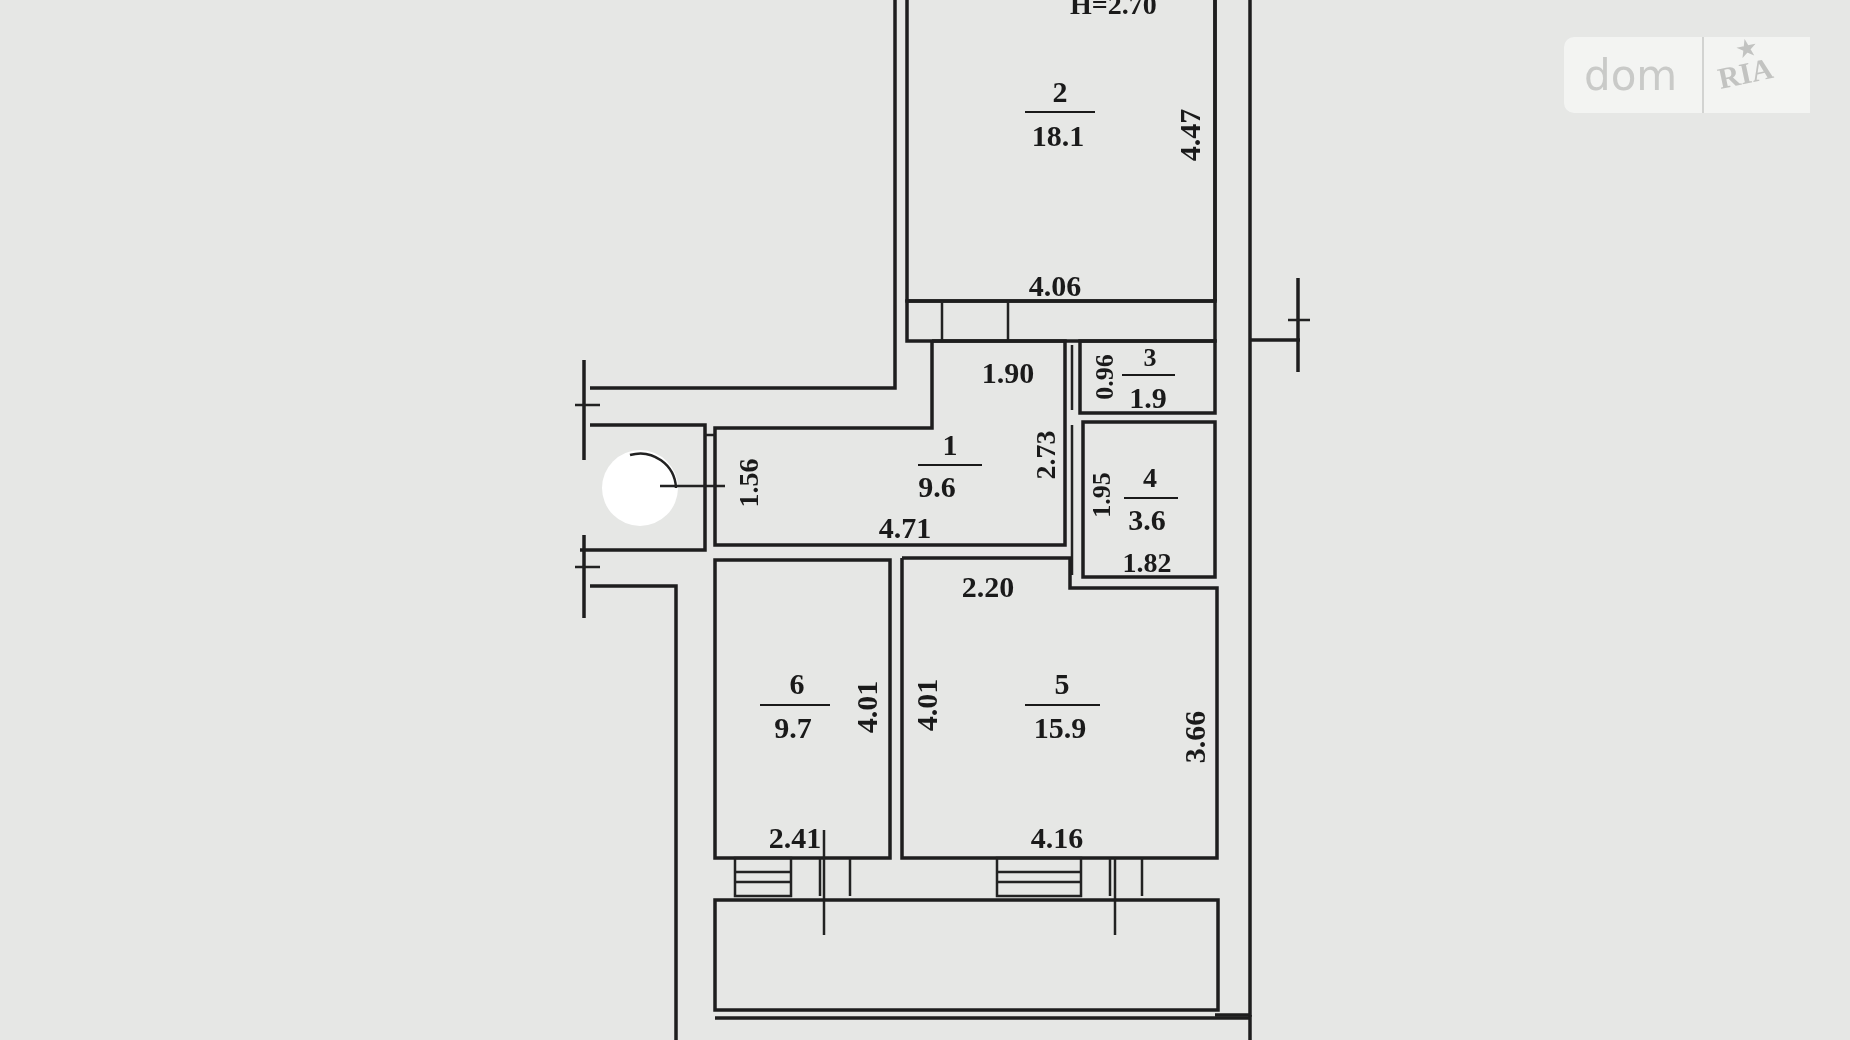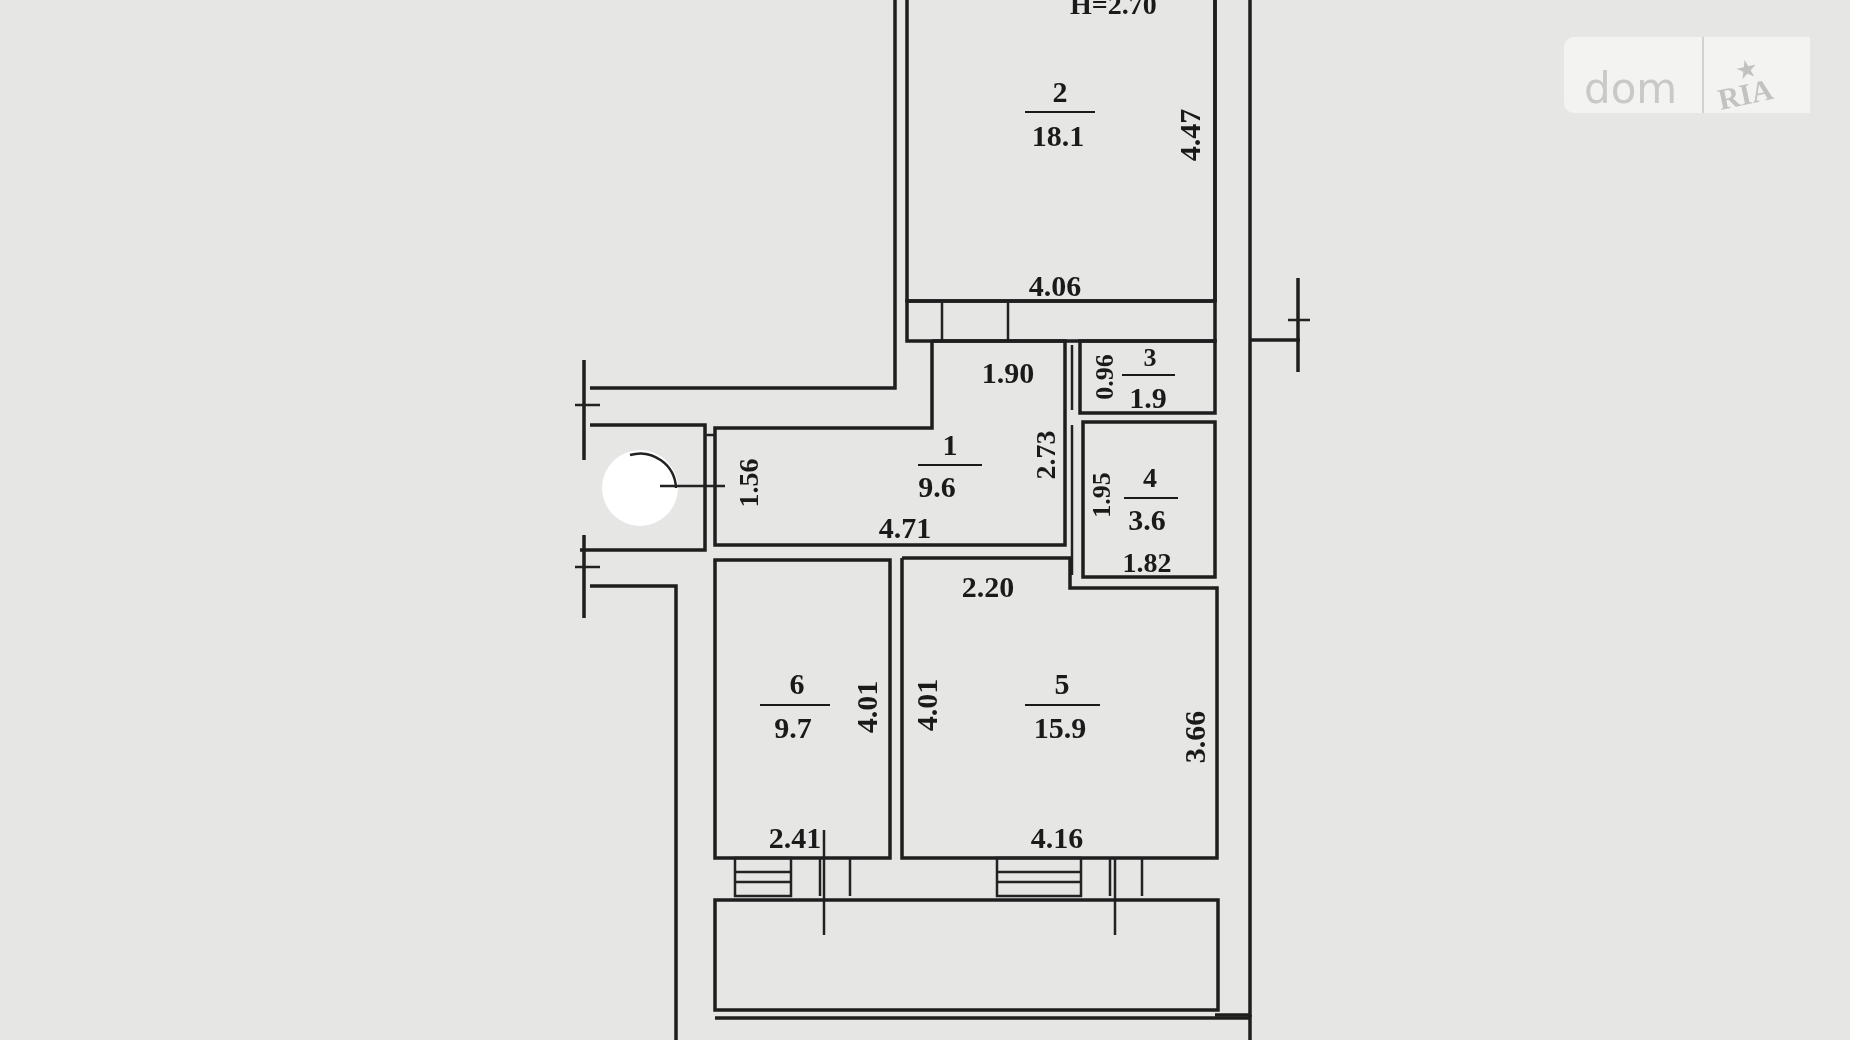--- a/index.html
+++ b/index.html
@@ -1,21 +1,21 @@
 <!DOCTYPE html>
 <html><head>
 <meta charset="utf-8">
 <style>
   html, body { margin: 0; padding: 0; }
   body { width: 1850px; height: 1040px; background: #e6e7e5; overflow: hidden; position: relative; font-family: "Liberation Serif", serif; }
   #plan { position: absolute; left: 0; top: 0; width: 1850px; height: 1040px; }
   .wall { stroke: #1e1e1e; stroke-width: 3.5; fill: none; }
   .thin { stroke: #222; stroke-width: 2.5; fill: none; }
   .lbl { font-family: "Liberation Serif", serif; font-weight: bold; fill: #1a1a1a; }
-  .logo { position: absolute; left: 1564px; top: 37px; width: 246px; height: 76px; background: rgba(245,246,244,0.85); border-radius: 10px 0 0 10px; display: flex; align-items: flex-end; }
+  .logo { position: absolute; left: 1564px; top: 37px; width: 246px; height: 76px; background: rgba(245,246,244,0.85); border-radius: 10px 0 0 10px; display: flex; align-items: center; }
   .logo .dom { font-family: "DejaVu Sans", sans-serif; font-size: 42px; color: #c9cac8; padding-left: 20px; width: 118px; }
   .logo .sep { width: 2px; height: 76px; background: #d2d3d1; }
   .logo .ria { font-family: "Liberation Serif", serif; font-weight: bold; font-size: 30px; color: #c2c3c1; padding-left: 14px; position: relative; transform: rotate(-12deg); }
   .logo .star { position: absolute; left: 38px; top: -20px; font-size: 22px; color: #c2c3c1; }
 </style>
 </head>
 <body>
 
 <svg id="plan" viewBox="0 0 1850 1040" xmlns="http://www.w3.org/2000/svg">
 

